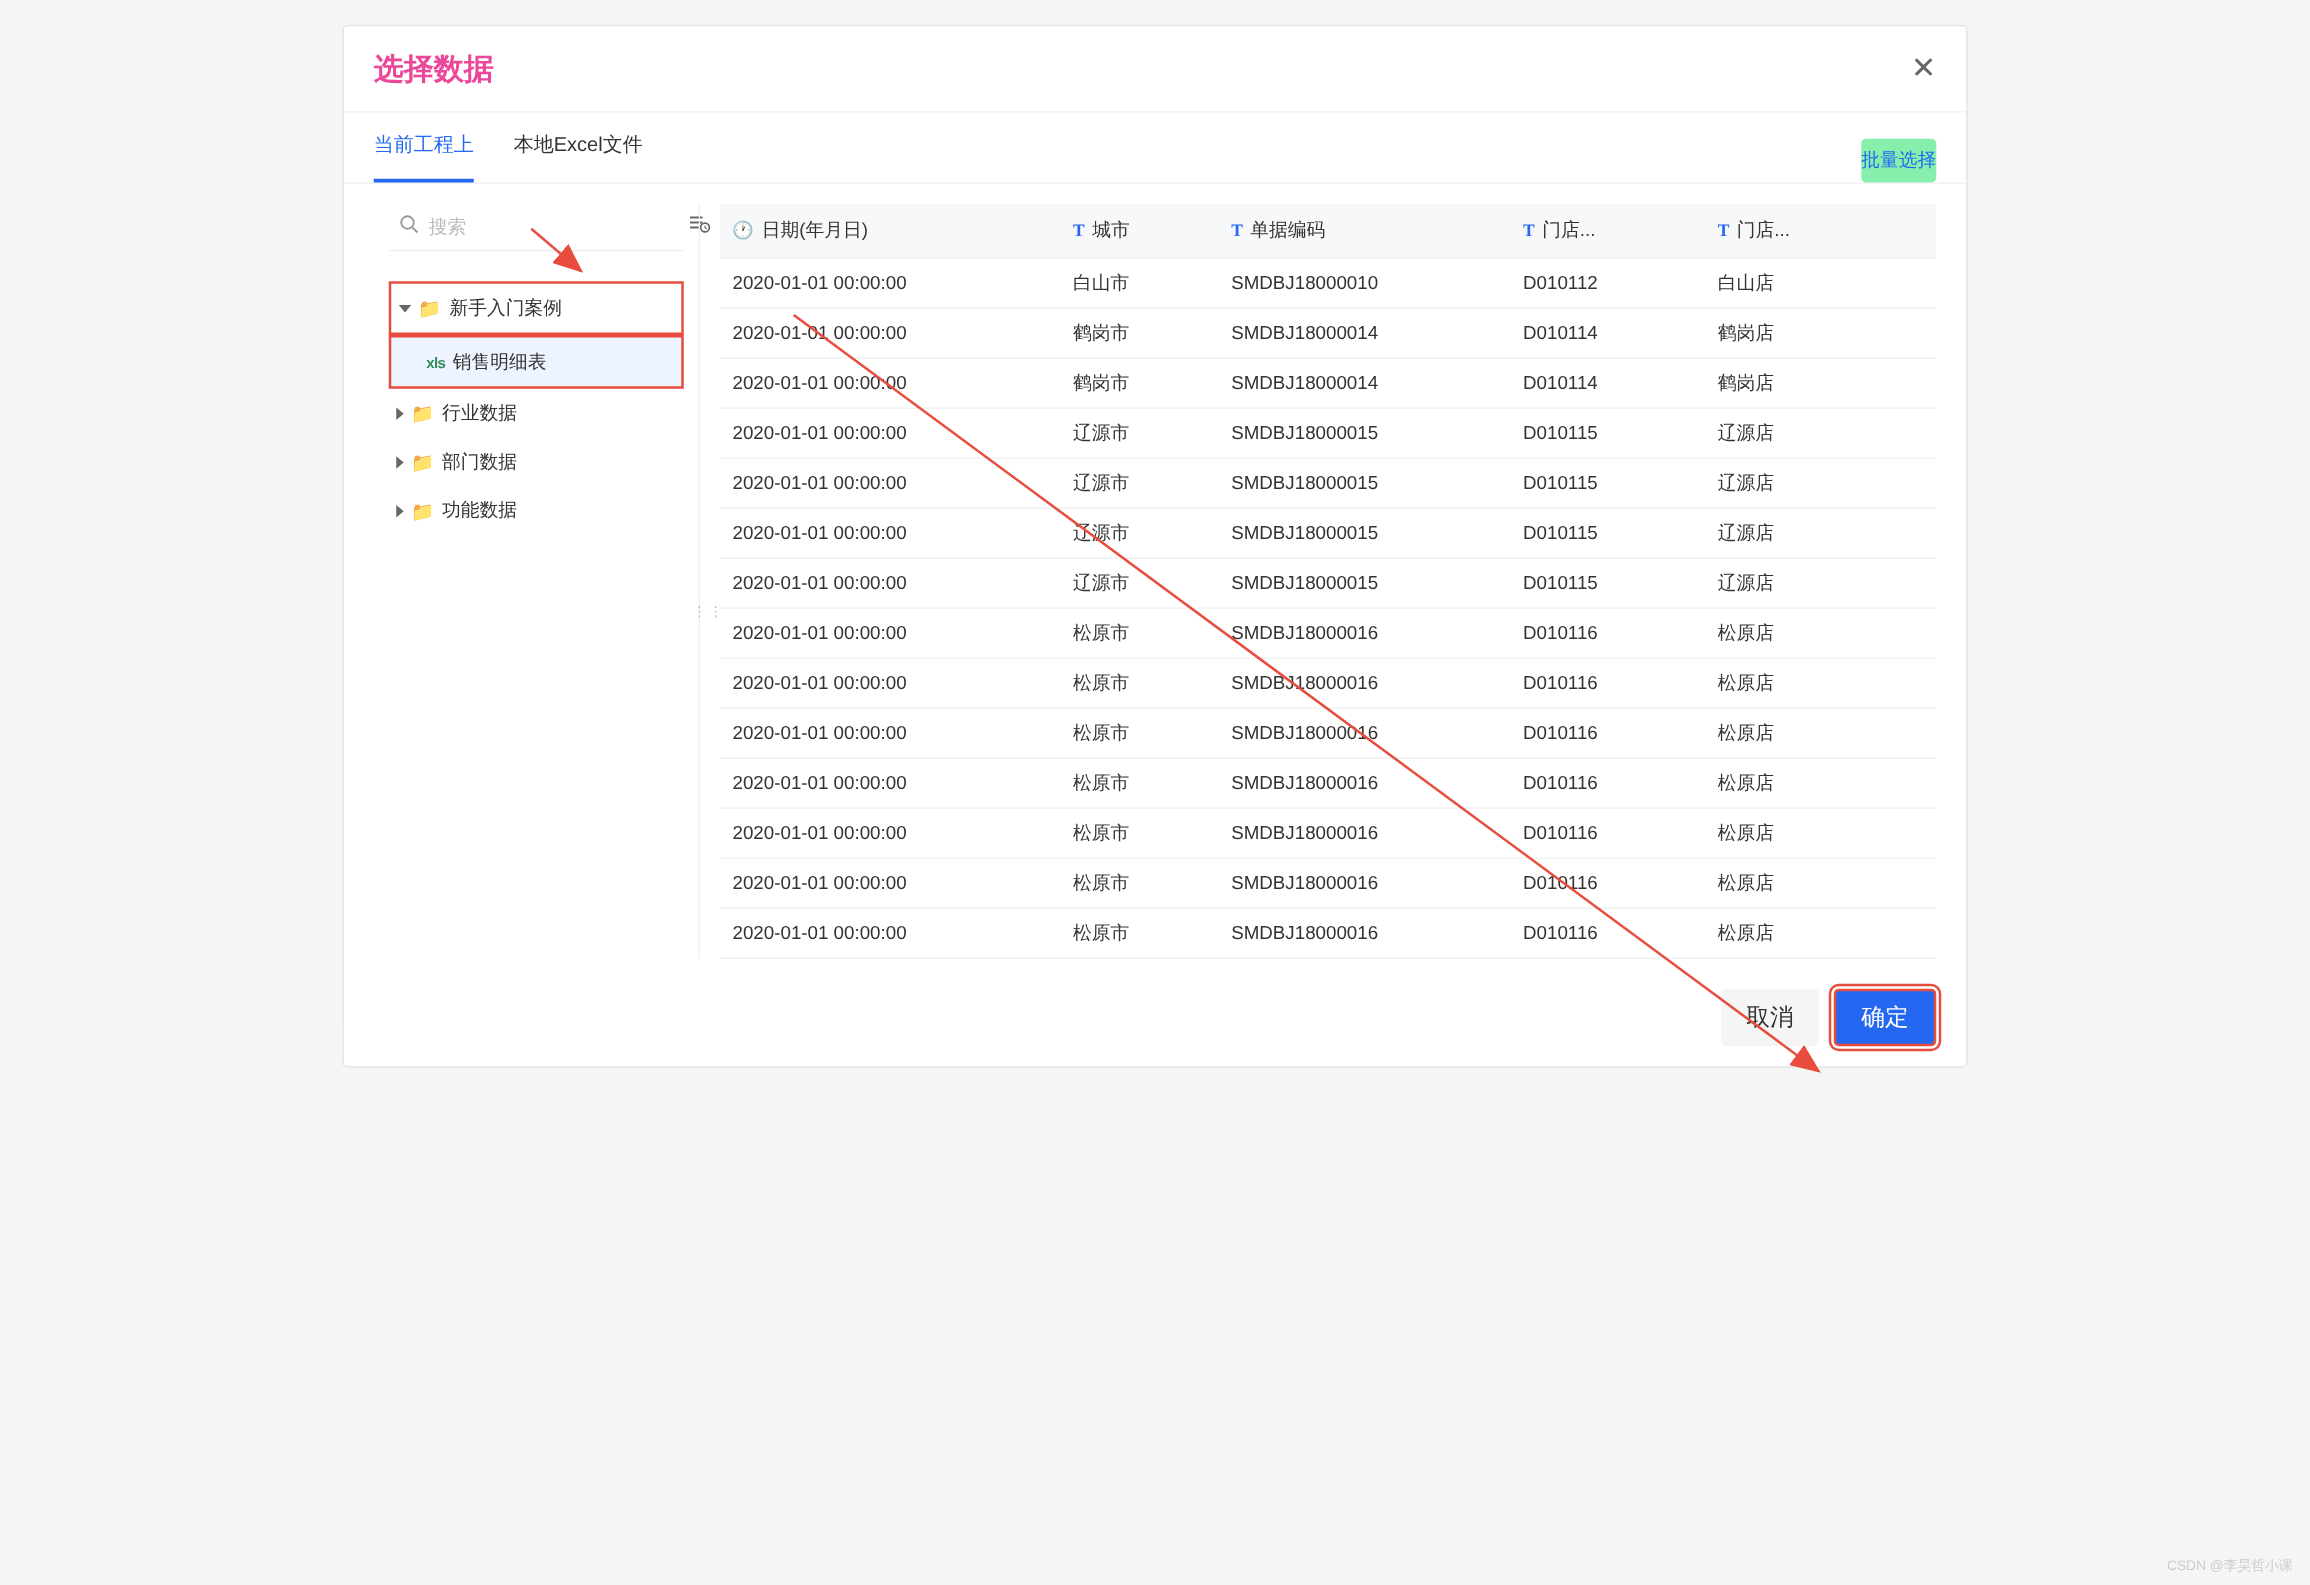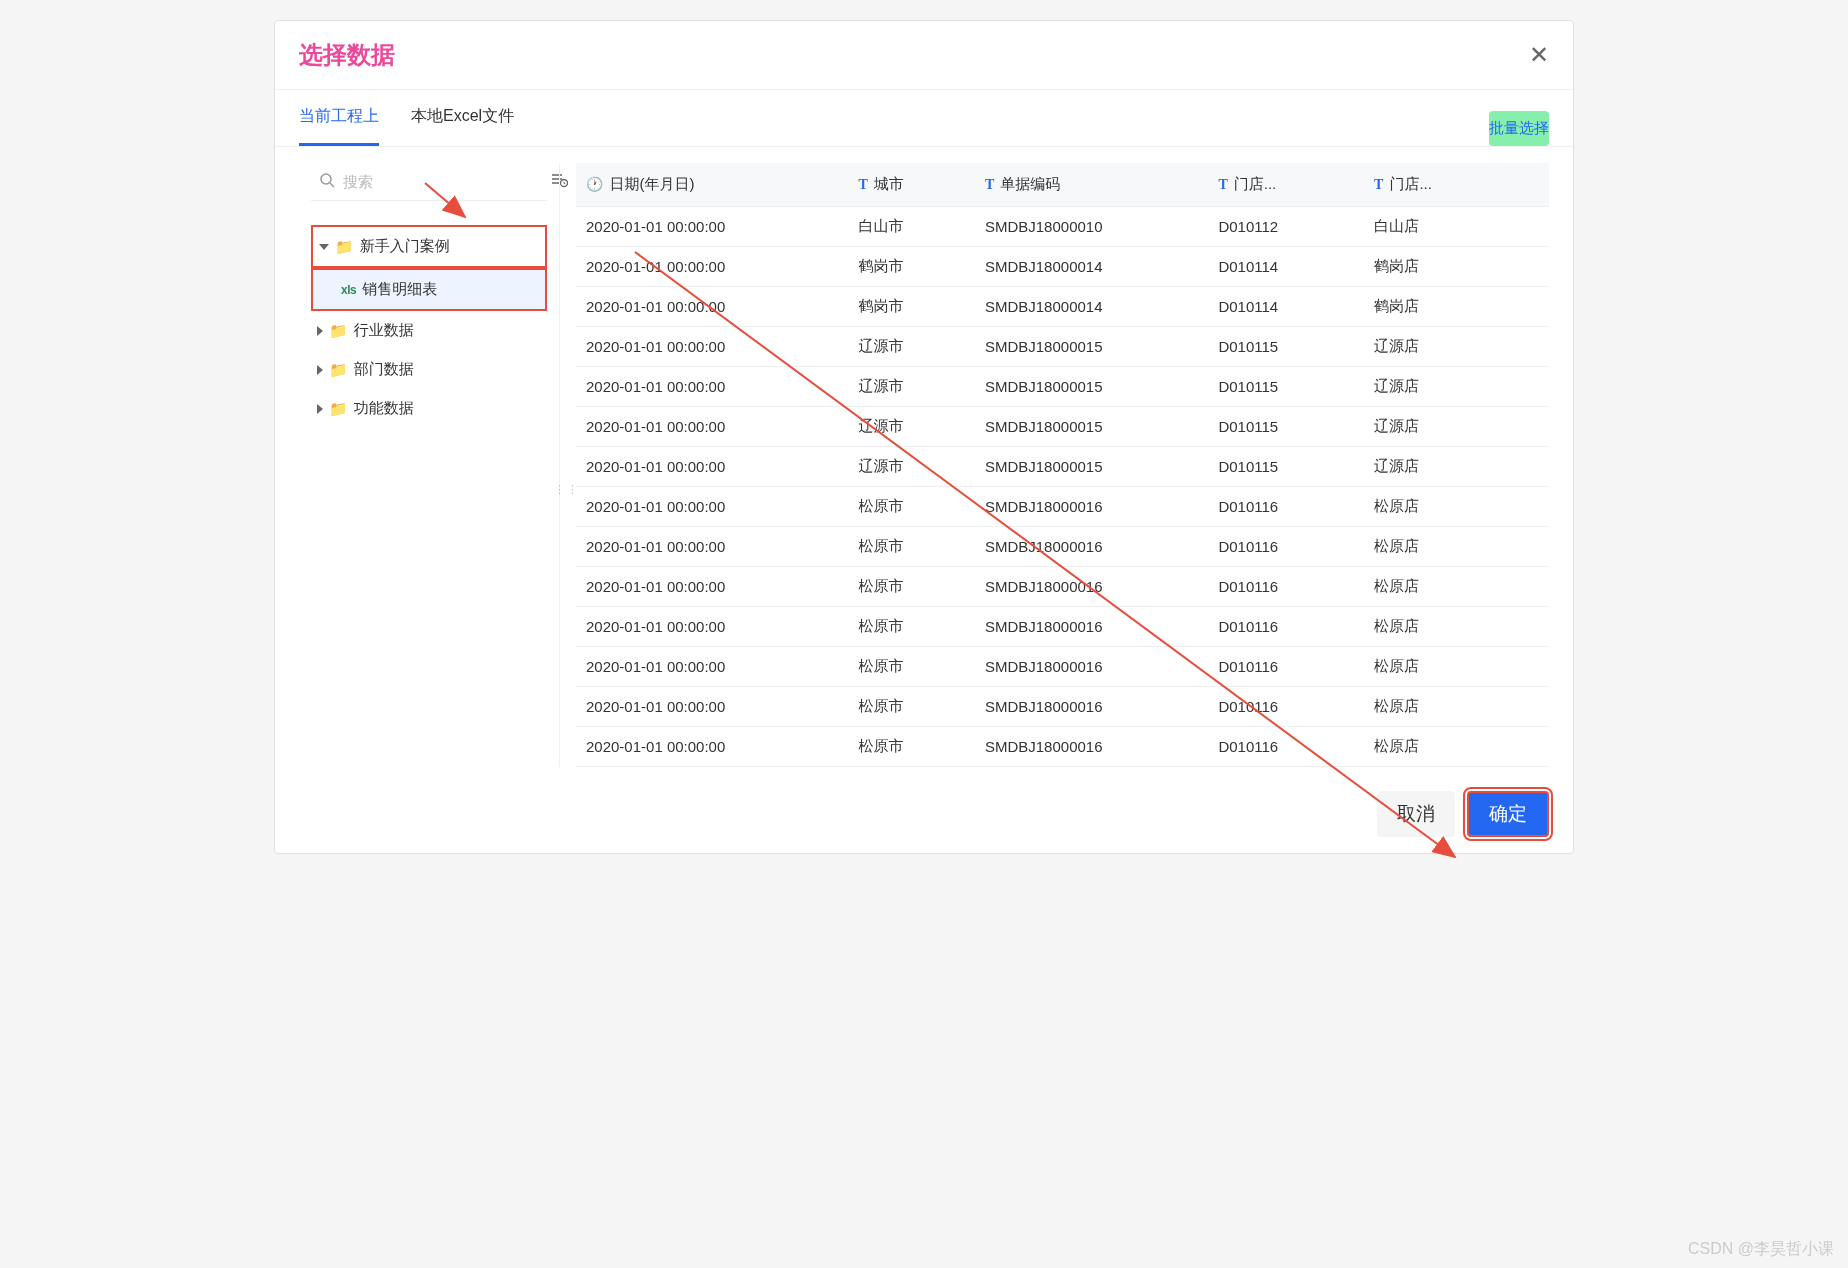--- a/index.html
+++ b/index.html
@@ -37,21 +37,21 @@
     .data-table { width: 100%; border-collapse: collapse; font-size: 15px; table-layout: fixed; }
     .data-table th { background: #f7f8fa; text-align: left; padding: 12px 10px; font-weight: 400; color: #333; border-bottom: 1px solid #eee; white-space: nowrap; overflow: hidden; text-overflow: ellipsis; }
     .data-table td { padding: 10px 10px; border-bottom: 1px solid #f0f0f0; color: #333; white-space: nowrap; overflow: hidden; text-overflow: ellipsis; }
     .th-icon { color: #f5a623; margin-right: 6px; font-size: 14px; }
     .th-icon.t { color: #2468f2; font-weight: 600; font-family: serif; }
     .footer { display: flex; justify-content: flex-end; gap: 12px; padding: 16px 24px; }
     .btn { padding: 8px 20px; font-size: 19px; border-radius: 4px; cursor: pointer; border: none; }
     .btn-cancel { background: #f5f5f5; color: #333; }
     .btn-ok { background: #2468f2; color: #fff; border: 2px solid #e74c3c; outline: 2px solid #e74c3c; outline-offset: 2px; }
     .arrow-svg { position: absolute; top: 0; left: 0; pointer-events: none; z-index: 10; }
-    .watermark { position: fixed; bottom: 8px; right: 14px; font-size: 16px; color: #ccc; }
+    .watermark { position: fixed; bottom: 8px; right: 14px; font-size: 11px; color: #ccc; }
   </style>
 </head>
 <body>
 
 <div class="dialog">
   <div class="dialog-header">
     <div class="dialog-title">选择数据</div>
     <button class="close-btn">✕</button>
   </div>
 

